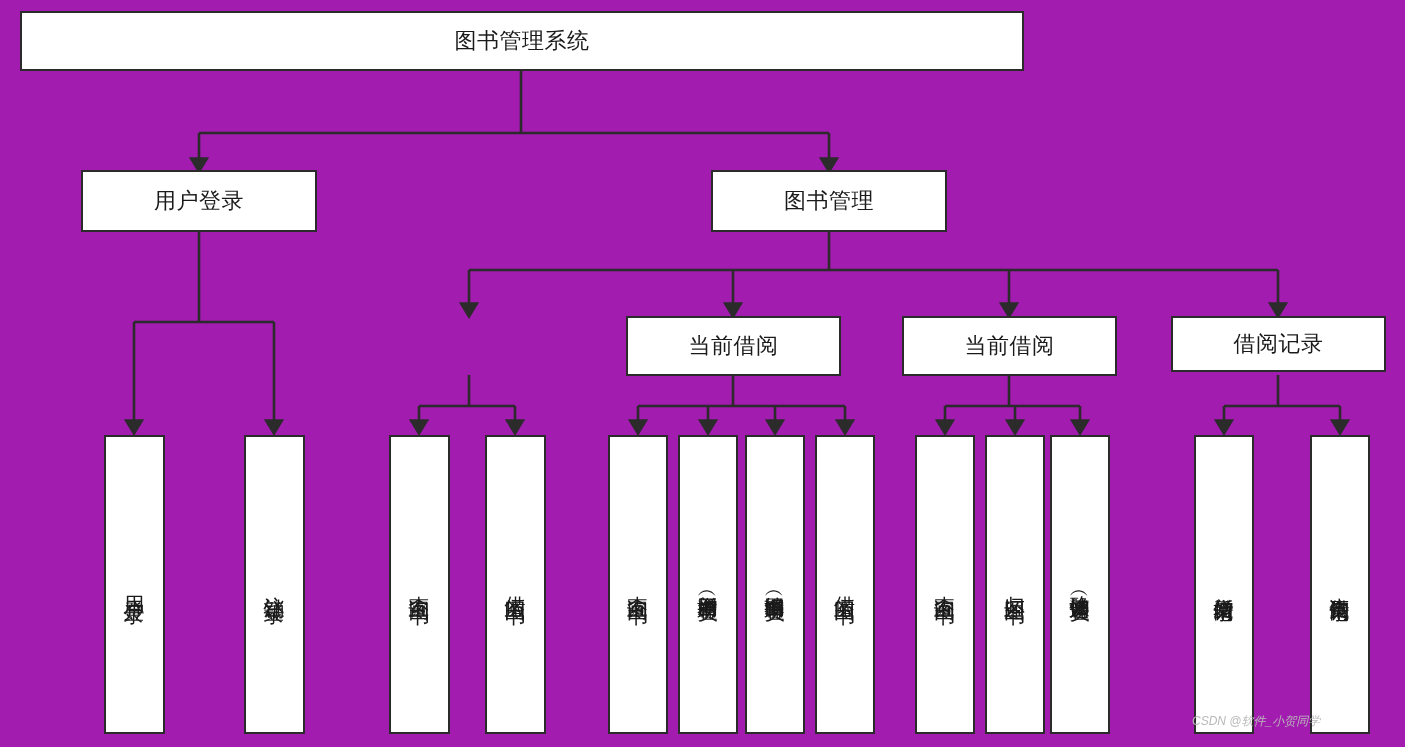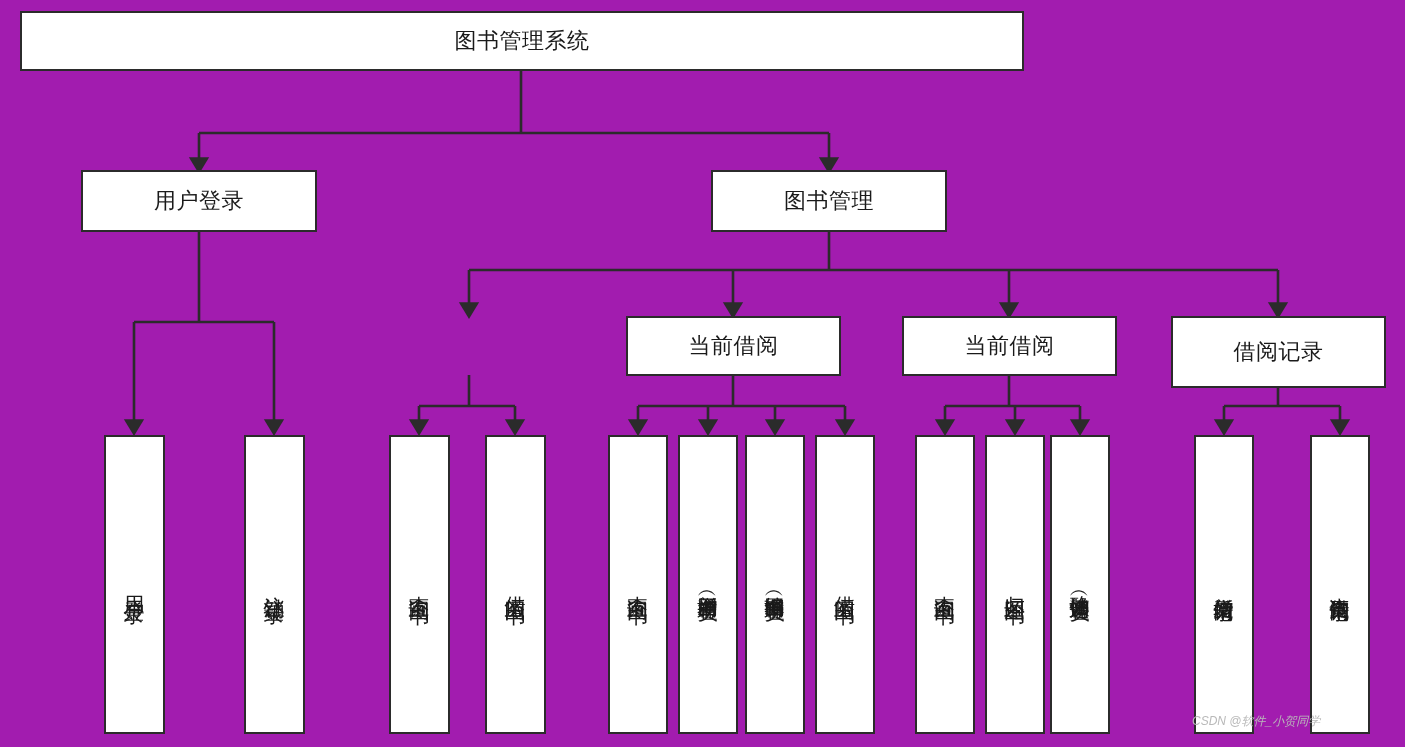--- a/index.html
+++ b/index.html
@@ -149,21 +149,21 @@
   <div class="node-box node-h" style="left:711px; top:170px; width:236px; height:62px;">
     <span class="node-label">图书管理</span>
   </div>
 
   <div class="node-box node-h" style="left:626px; top:316px; width:215px; height:60px;">
     <span class="node-label">当前借阅</span>
   </div>
   <div class="node-box node-h" style="left:902px; top:316px; width:215px; height:60px;">
     <span class="node-label">当前借阅</span>
   </div>
-  <div class="node-box node-h" style="left:1171px; top:316px; width:215px; height:72px;justify-content:center;">
+  <div class="node-box node-h" style="left:1171px; top:316px; width:215px; height:56px;justify-content:center;">
     <span class="node-label">借阅记录</span>
   </div>
 
   <div class="node-box node-v" style="left:104px; top:435px; width:61px; height:299px;">
     <span class="node-label">用户登录</span>
   </div>
   <div class="node-box node-v" style="left:244px; top:435px; width:61px; height:299px;">
     <span class="node-label">注销登录</span>
   </div>
 

